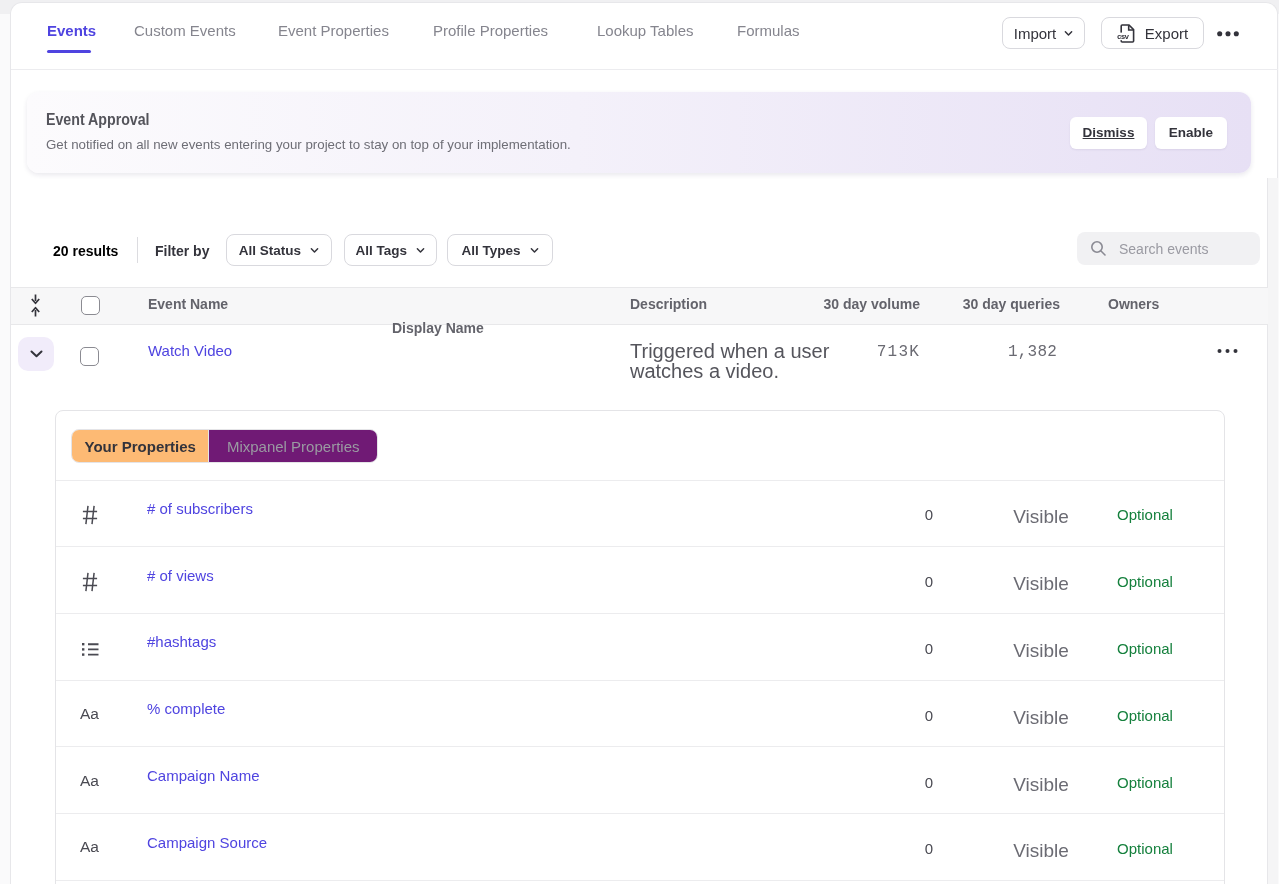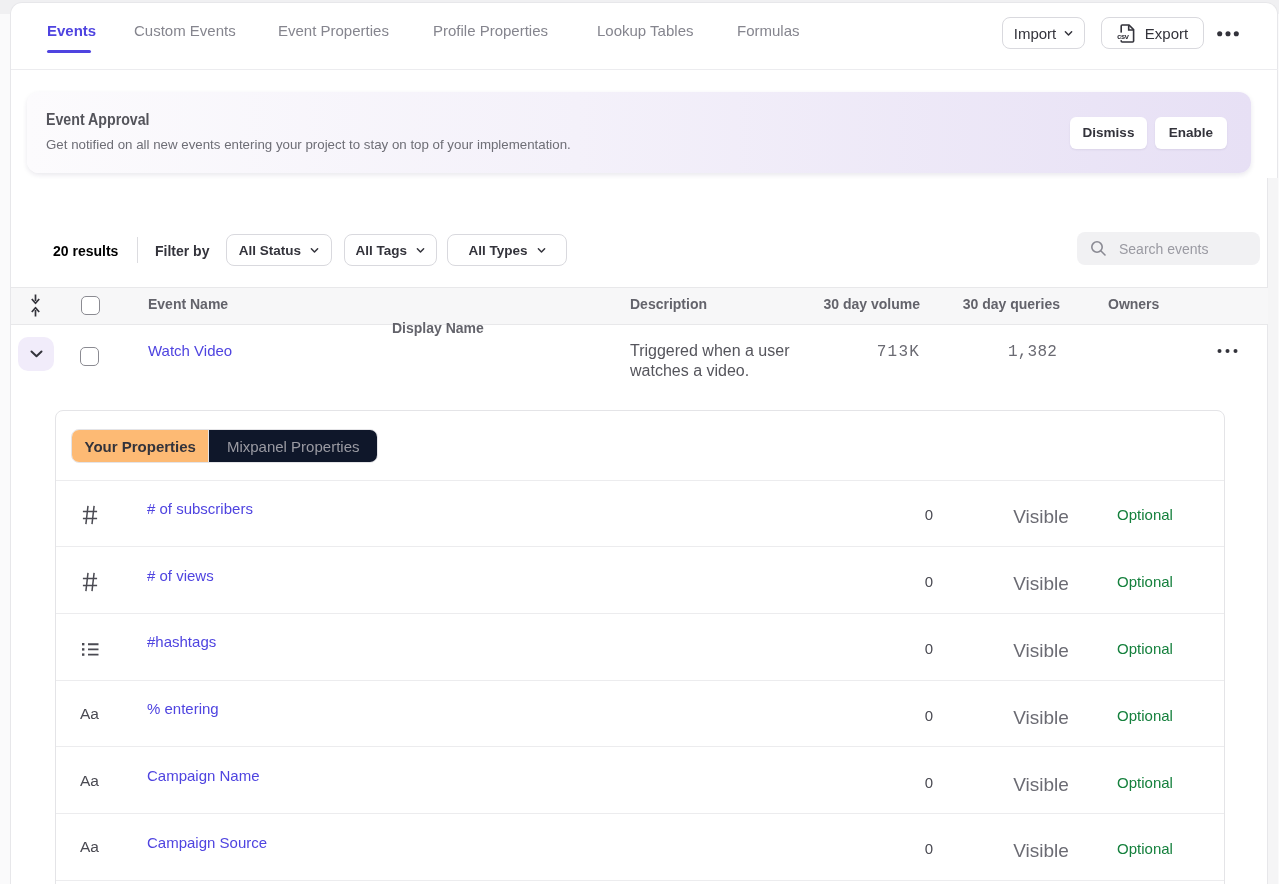--- a/index.html
+++ b/index.html
@@ -26,21 +26,21 @@
 .thead { position:absolute; left:11px; top:287px; width:1256.5px; height:38px; background:#f7f7f8; border-top:1px solid #e8e8ea; border-bottom:1px solid #e8e8ea; }
 .th { position:absolute; top:295.5px; font-size:14px; color:#63636b; white-space:nowrap; }
 .cbx { position:absolute; width:19px; height:19px; background:#fff; border:1.5px solid #8b8b92; border-radius:5px; }
 .expbox { position:absolute; left:18px; top:337px; width:36px; height:34px; background:#f1ecfa; border-radius:10px; display:flex; align-items:center; justify-content:center; }
 .link { color:#4f44e0; }
 
 .panel { position:absolute; left:55px; top:410px; width:1170px; height:500px; border:1px solid #e4e4e7; border-radius:8px; background:#fff; }
 .tabgroup { position:absolute; left:15px; top:18.3px; height:34px; display:flex; border:1px solid #e4e4e7; border-radius:8px; overflow:hidden; }
 .tg { height:100%; display:flex; align-items:center; justify-content:center; font-size:15px; }
 .tg.on { background:#fdba74; color:#33333b; font-weight:bold; padding:0 12.5px; }
-.tg.off { background:#0f172a; color:#9a9aa2; border-left:1px solid #e4e4e7; padding:0 17.5px; }
+.tg.off { background:#701a75; color:#9a9aa2; border-left:1px solid #e4e4e7; padding:0 17.5px; }
 .prow { position:absolute; left:0; width:1168px; height:66.8px; border-bottom:1px solid #ececee; }
 .picon { position:absolute; left:27px; width:26px; text-align:center; color:#4a4a52; }
 .pname { position:absolute; left:91px; font-size:15px; color:#4f44e0; white-space:nowrap; }
 .pzero { position:absolute; left:858px; width:30px; text-align:center; font-size:15px; color:#4a4a52; }
 .pvis { position:absolute; left:955px; width:60px; text-align:center; font-size:19px; color:#6b6b73; }
 .popt { position:absolute; left:1049px; width:80px; text-align:center; font-size:15px; color:#15803d; }
 .mono { font-family:"Liberation Mono",monospace; }
 </style>
 </head>
 <body>
@@ -72,38 +72,38 @@
   Export</div>
 <svg class="abs" style="left:1217px; top:31.2px;" width="22" height="6" viewBox="0 0 22 6">
     <circle cx="2.7" cy="2.8" r="2.55" fill="#33333b"></circle>
     <circle cx="11" cy="2.8" r="2.55" fill="#33333b"></circle>
     <circle cx="19.3" cy="2.8" r="2.55" fill="#33333b"></circle>
   </svg>
 
 <div class="banner">
   <h3>Event Approval</h3>
   <p>Get notified on all new events entering your project to stay on top of your implementation.</p>
-  <div class="bbtn" style="left:1043px; width:77px;">Dismiss</div>
+  <div class="bbtn" style="left:1043px; width:77px;text-decoration:underline;">Dismiss</div>
   <div class="bbtn" style="left:1128px; width:72px;">Enable</div>
 </div>
 
 <div class="abs" style="left:53px; top:243px; font-size:14px; color:#000000; font-weight:bold;">20 results</div>
 <div class="abs" style="left:137px; top:237px; width:1px; height:26px; background:#dcdce0;"></div>
 <div class="abs" style="left:155px; top:243px; font-size:14px; color:#33333b; font-weight:bold;">Filter by</div>
 <div class="fbtn" style="left:226px; width:106px;">All Status
   <svg class="chev" viewBox="0 0 10 10" fill="none">
       <path d="M1.5 3 L5 6.7 L8.5 3" stroke="#33333b" stroke-width="1.6" stroke-linecap="round" stroke-linejoin="round"></path>
     </svg>
 </div>
 <div class="fbtn" style="left:343.5px; width:93.5px;">All Tags
   <svg class="chev" viewBox="0 0 10 10" fill="none">
       <path d="M1.5 3 L5 6.7 L8.5 3" stroke="#33333b" stroke-width="1.6" stroke-linecap="round" stroke-linejoin="round"></path>
     </svg>
 </div>
-<div class="fbtn" style="left:447px; width:120px;">All Types
+<div class="fbtn" style="left:447px; width:106px;">All Types
   <svg class="chev" viewBox="0 0 10 10" fill="none">
       <path d="M1.5 3 L5 6.7 L8.5 3" stroke="#33333b" stroke-width="1.6" stroke-linecap="round" stroke-linejoin="round"></path>
     </svg>
 </div>
 <div class="search">
   <svg style="margin-left:13px;" width="17" height="17" viewBox="0 0 17 17" fill="none">
       <circle cx="7" cy="7" r="5.2" stroke="#8a8a93" stroke-width="1.6"></circle>
       <path d="M11 11 L15 15" stroke="#8a8a93" stroke-width="1.6" stroke-linecap="round"></path>
     </svg>
   <span style="margin-left:12px; font-size:14px; color:#9a9aa2;">Search events</span>
@@ -124,21 +124,21 @@
 <div class="th" style="left:961px; width:99px; text-align:right; font-weight:bold;">30 day queries</div>
 <div class="th" style="left:1108px; font-weight:bold;">Owners</div>
 
 <div class="expbox">
   <svg width="13" height="8" viewBox="0 0 13 8" fill="none">
       <path d="M1.5 1.5 L6.5 6.2 L11.5 1.5" stroke="#33333b" stroke-width="2" stroke-linecap="round" stroke-linejoin="round"></path>
     </svg>
 </div>
 <div class="cbx" style="left:80px; top:347px;"></div>
 <div class="abs link" style="left:148px; top:341.5px; font-size:15px;">Watch Video</div>
-<div class="abs" style="left:630px; top:340.5px; font-size:16px; color:#55555c; line-height:20px;">Triggered when a user<br>watches a video.</div>
+<div class="abs" style="left:630px; top:340.5px; font-size:20px; color:#55555c; line-height:20px;">Triggered when a user<br>watches a video.</div>
 <div class="abs mono" style="left:823px; top:343.2px; width:97px; text-align:right; font-size:16px; letter-spacing:1.2px; color:#6a6a72;">713K</div>
 <div class="abs mono" style="left:960px; top:343.2px; width:97px; text-align:right; font-size:16px; letter-spacing:0.2px; color:#6a6a72;">1,382</div>
 <svg class="abs" style="left:1217px; top:348px;" width="21" height="6" viewBox="0 0 21 6">
     <circle cx="2.5" cy="3" r="2" fill="#33333b"></circle>
     <circle cx="10.5" cy="3" r="2" fill="#33333b"></circle>
     <circle cx="18.5" cy="3" r="2" fill="#33333b"></circle>
   </svg>
 
 <div class="panel">
   <div class="tabgroup">
@@ -172,21 +172,21 @@
         <rect x="0" y="10.4" width="2.4" height="2.4" fill="#4a4a52"></rect>
         <path d="M6 1.2 H16.5 M6 6.4 H16.5 M6 11.6 H16.5" stroke="#4a4a52" stroke-width="1.9"></path>
       </svg>
     <div class="pname" style="top:19.5px;">#hashtags</div>
     <div class="pzero" style="top:26px;">0</div>
     <div class="pvis" style="top:26px;">Visible</div>
     <div class="popt" style="top:26px;">Optional</div>
   </div>
   <div class="prow" style="top:269.7px;">
     <div class="picon" style="top:24px; left:24px; font-size:15.5px; font-weight:500; width:auto;">Aa</div>
-    <div class="pname" style="top:19.5px;">% entering</div>
+    <div class="pname" style="top:19.5px;">% complete</div>
     <div class="pzero" style="top:26px;">0</div>
     <div class="pvis" style="top:26px;">Visible</div>
     <div class="popt" style="top:26px;">Optional</div>
   </div>
   <div class="prow" style="top:336.5px;">
     <div class="picon" style="top:24px; left:24px; font-size:15.5px; font-weight:500; width:auto;">Aa</div>
     <div class="pname" style="top:19.5px;">Campaign Name</div>
     <div class="pzero" style="top:26px;">0</div>
     <div class="pvis" style="top:26px;">Visible</div>
     <div class="popt" style="top:26px;">Optional</div>

